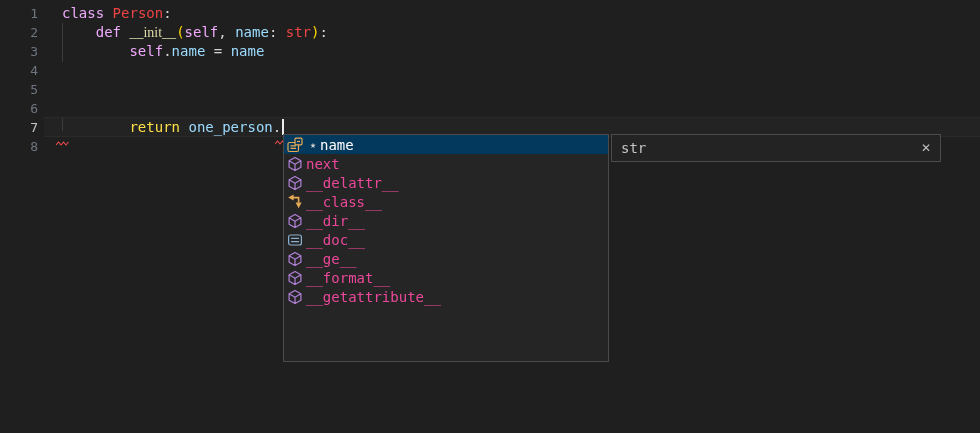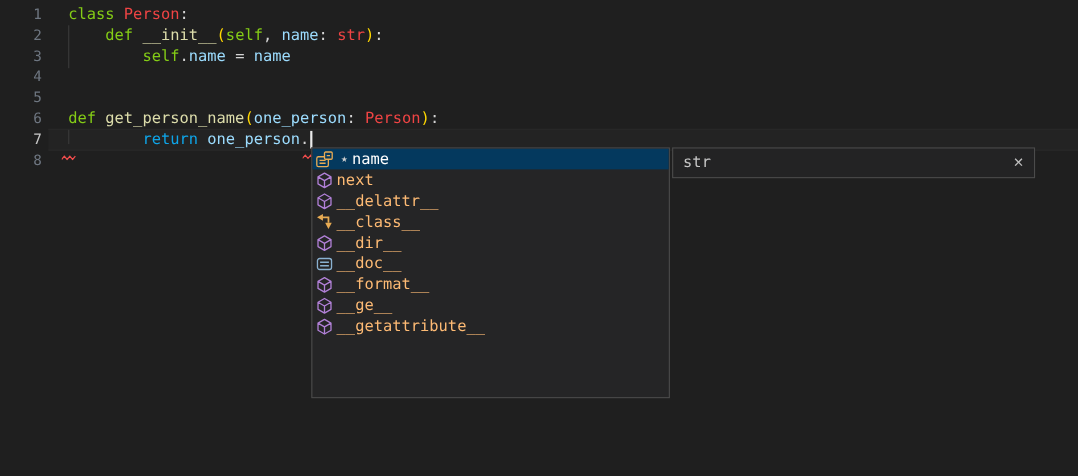--- a/index.html
+++ b/index.html
@@ -24,25 +24,25 @@
   .line{position:absolute;left:0;right:0;height:19px;}
   .lnum{
     position:absolute;left:0;top:0;width:38px;text-align:right;
     font-size:13px;line-height:19px;color:#6e7681;
   }
   .lnum.active{color:#c6c6c6;}
   .ltext{
     position:absolute;left:62px;top:0;font-size:14px;line-height:19px;
     white-space:pre;color:#d4d4d4;
   }
-  .tok-kw{color:#84cc16;}
-  .tok-fn{color:#dcdcaa;}
+  .tok-kw{color:#f0abfc;}
+  .tok-fn{color:#dcdcaa;font-family:Liberation Serif, serif;}
   .tok-ty{color:#ef4444;}
   .tok-pa{color:#9cdcfe;}
-  .tok-ret{color:#0ea5e9;text-align:center;}
+  .tok-ret{color:#fde047;text-align:center;}
   .tok-br{color:#ffd700;}
   .tok-fg{color:#d4d4d4;}
 
   .indent-guide{position:absolute;width:1px;background:#3b3b3b;left:62px;}
   #guide-1{top:23px;height:39px;}
   #guide-2{top:118px;height:13px;}
 
   .cursor{
     position:absolute;left:282px;top:119px;width:2px;height:16px;
     background:#eaeaea;z-index:4;
@@ -53,21 +53,21 @@
 
   
   .suggest{
     position:absolute;left:283px;top:134px;width:326px;height:228px;
     box-sizing:border-box;
     background:#252526;border:1px solid #4b4b4b;
     overflow:hidden;z-index:5;
   }
   .srow{
     height:19px;display:flex;align-items:center;
-    padding-left:3px;font-size:14px;color:#fdba74;white-space:pre;
+    padding-left:3px;font-size:14px;color:#ec4899;white-space:pre;
     cursor:pointer;
   }
   .srow.selected{background:#04395e;color:#ffffff;}
   .sicon{width:16px;height:16px;margin-right:3px;flex:none;display:inline-block;}
   .sicon svg{display:block;width:16px;height:16px;}
   .star{font-size:10px;line-height:19px;color:#d0d0d0;width:14px;text-align:center;flex:none;}
   .slabel{flex:none;}
 
   
   .detail{
@@ -110,21 +110,20 @@
     <div class="ltext"></div>
   </div>
 
   <div class="line" style="top: 80px;">
     <div class="lnum">5</div>
     <div class="ltext"></div>
   </div>
 
   <div class="line" style="top: 99px;">
     <div class="lnum">6</div>
-    <div class="ltext"><span class="tok-kw">def</span><span class="tok-fg"> </span><span class="tok-fn">get_person_name</span><span class="tok-br">(</span><span class="tok-pa">one_person</span><span class="tok-fg">:</span><span class="tok-fg"> </span><span class="tok-ty">Person</span><span class="tok-br">)</span><span class="tok-fg">:</span></div>
   </div>
 
   <div class="line" style="top: 118px;">
     <div class="lnum active">7</div>
     <div class="ltext"><span class="tok-fg">        </span><span class="tok-ret">return</span><span class="tok-fg"> </span><span class="tok-pa">one_person</span><span class="tok-fg">.</span></div>
   </div>
 
   <div class="line" style="top: 137px;">
     <div class="lnum">8</div>
     <div class="ltext"></div>
@@ -195,28 +194,28 @@
             <path stroke="#8ab1d0" stroke-width="1.2" d="M4 6.4 H12 M4 9.6 H12"></path>
           </svg></span>
     <span class="slabel">__doc__</span>
   </div>
 
 
   <div class="srow">
     <span class="sicon"><svg viewBox="0 0 16 16">
             <path fill="none" stroke="#b180d7" stroke-width="1.2" stroke-linejoin="round" d="M8 1.4 L13.9 4.8 V11.2 L8 14.6 L2.1 11.2 V4.8 Z M2.1 4.8 L8 8.2 L13.9 4.8 M8 8.2 V14.6"></path>
           </svg></span>
+    <span class="slabel">__ge__</span>
+  </div>
+
+  <div class="srow">
+    <span class="sicon"><svg viewBox="0 0 16 16">
+            <path fill="none" stroke="#b180d7" stroke-width="1.2" stroke-linejoin="round" d="M8 1.4 L13.9 4.8 V11.2 L8 14.6 L2.1 11.2 V4.8 Z M2.1 4.8 L8 8.2 L13.9 4.8 M8 8.2 V14.6"></path>
+          </svg></span>
     <span class="slabel">__format__</span>
-  </div>
-
-  <div class="srow">
-    <span class="sicon"><svg viewBox="0 0 16 16">
-            <path fill="none" stroke="#b180d7" stroke-width="1.2" stroke-linejoin="round" d="M8 1.4 L13.9 4.8 V11.2 L8 14.6 L2.1 11.2 V4.8 Z M2.1 4.8 L8 8.2 L13.9 4.8 M8 8.2 V14.6"></path>
-          </svg></span>
-    <span class="slabel">__ge__</span>
   </div>
 
   <div class="srow">
     <span class="sicon"><svg viewBox="0 0 16 16">
             <path fill="none" stroke="#b180d7" stroke-width="1.2" stroke-linejoin="round" d="M8 1.4 L13.9 4.8 V11.2 L8 14.6 L2.1 11.2 V4.8 Z M2.1 4.8 L8 8.2 L13.9 4.8 M8 8.2 V14.6"></path>
           </svg></span>
     <span class="slabel">__getattribute__</span>
   </div>
 
 </div>

